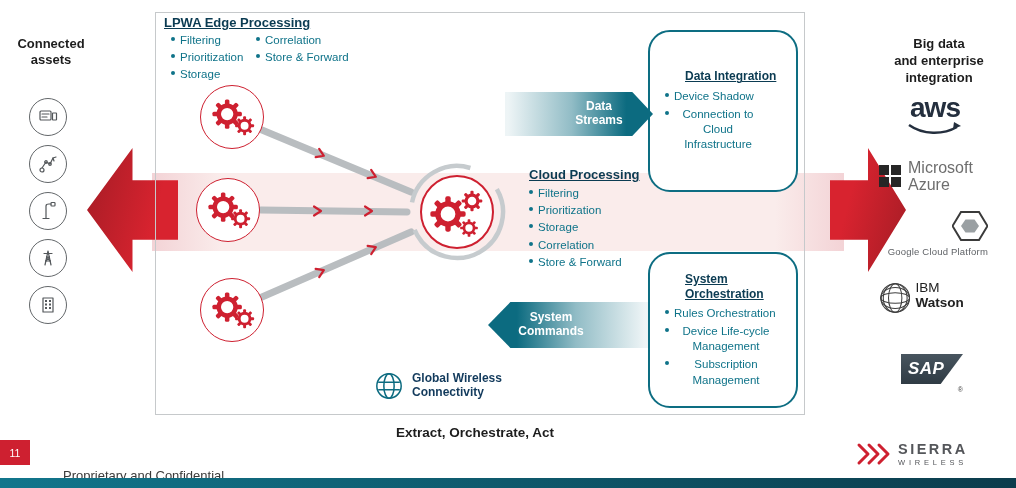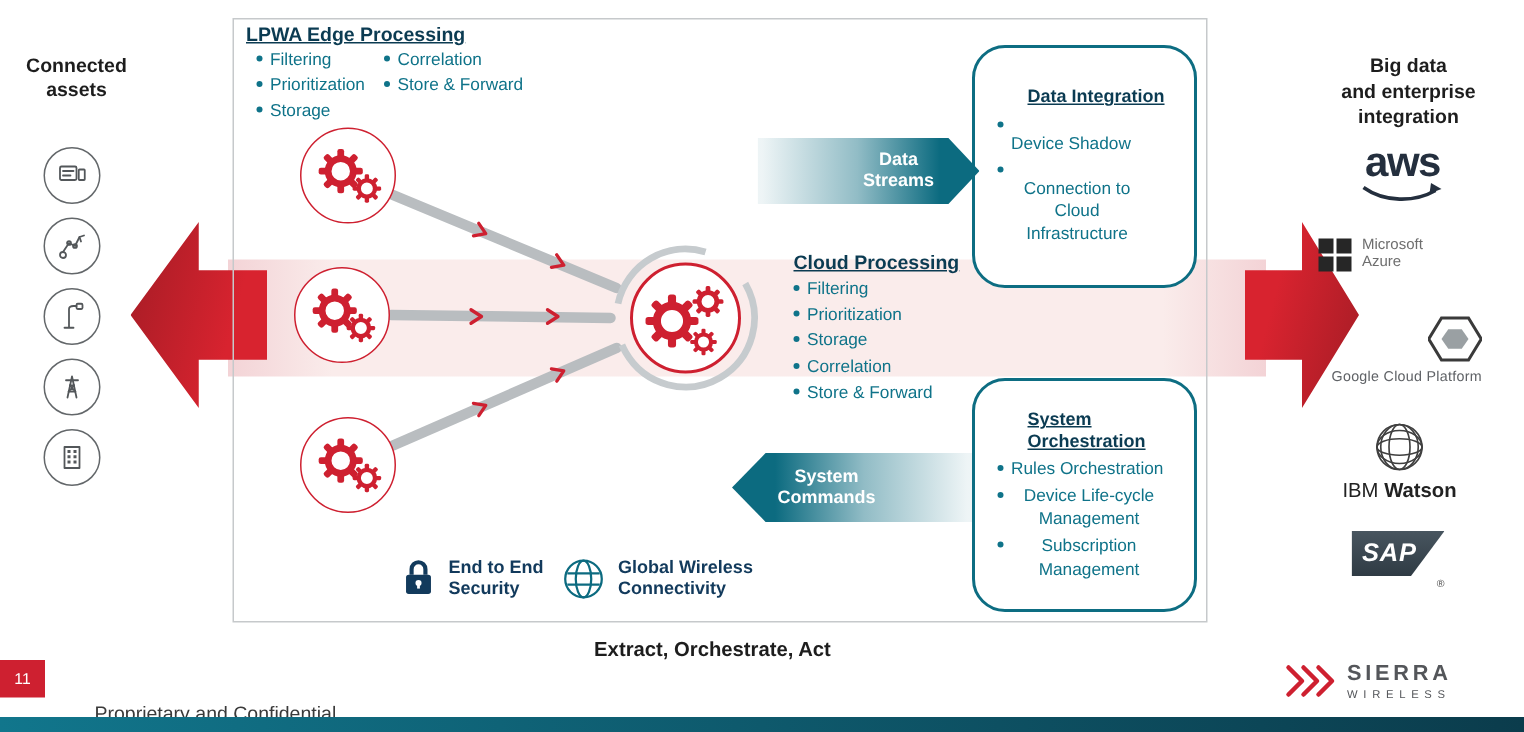--- a/index.html
+++ b/index.html
@@ -65,46 +65,46 @@
     width:70px;text-align:center;line-height:1.15;}
 
   
   .panel{position:absolute;border:2px solid #0d6d82;border-radius:22px;background:#fff;
     box-sizing:border-box;padding:10px 10px 10px 15px;display:flex;flex-direction:column;
     justify-content:center;gap:3px;}
   .panel-di{left:648px;top:30px;width:150px;height:162px;}
   .panel-so{left:648px;top:252px;width:150px;height:156px;}
   .panel .t-title{font-size:12px;max-width:112px;line-height:1.2;margin-bottom:2px;padding-left:20px;}
   .panel .li{font-size:11.5px;}
-  .panel-di .li span.txt{max-width:88px;margin-top:12px;}
+  .panel-di .li span.txt{max-width:88px;}
   .panel-so .li span.txt{max-width:104px;}
 
   
   .feature{position:absolute;display:flex;gap:8px;align-items:flex-start;}
   .feature .lbl{font-weight:bold;font-size:12px;color:#123a5c;line-height:1.2;}
   .security{left:267px;top:371px;} .security .lbl{width:70px;}
   .connectivity{left:374px;top:371px;} .connectivity .lbl{width:95px;}
 
   .caption{position:absolute;left:275px;top:425px;width:400px;text-align:center;
     font-weight:bold;font-size:13.5px;color:#1d1d1d;}
 
   
   .bigdata-title{position:absolute;left:872px;top:36px;width:134px;text-align:center;
     font-weight:bold;font-size:13px;line-height:1.3;color:#1d1d1d;}
   .logo-aws{position:absolute;left:903px;top:94px;width:64px;text-align:center;}
   .aws-text{font-weight:bold;font-size:28px;letter-spacing:-1px;color:#242f3e;line-height:1;}
   .logo-ms{position:absolute;left:879px;top:159px;display:flex;gap:7px;align-items:center;}
   .ms-grid{display:grid;grid-template-columns:10px 10px;grid-template-rows:10px 10px;gap:2px;}
   .ms-grid span{background:#262626;}
-  .ms-text{font-size:10px;color:#6e6e6e;line-height:1.08;}
+  .ms-text{font-size:16px;color:#6e6e6e;line-height:1.08;}
   .logo-gcp{position:absolute;left:878px;top:210px;width:110px;display:flex;flex-direction:column;
     align-items:flex-end;gap:4px;}
   .gcp-text{font-size:9.5px;color:#5f6266;letter-spacing:0.2px;}
-  .logo-ibm{position:absolute;left:878px;top:280px;width:110px;display:flex;flex-direction:column;
-    align-items:center;gap:3px;}
+  .logo-ibm{position:absolute;left:878px;top:280px;width:110px;display:flex;
+    gap:3px;}
   .ibm-text{font-size:13.5px;color:#222;}
   .ibm-text b{font-weight:bold;}
   .logo-sap{position:absolute;left:901px;top:354px;display:flex;align-items:flex-end;gap:2px;flex-direction:column;}
   .sap-shape{width:62px;height:30px;background:linear-gradient(180deg,#48555f,#2f3b44);
     clip-path:polygon(0 0,100% 0,64% 100%,0 100%);}
   .sap-shape span{display:block;color:#fff;font-weight:bold;font-style:italic;font-size:17px;
     padding:5px 0 0 7px;letter-spacing:0.5px;}
   .sap-reg{font-size:7px;color:#444;}
 
   
@@ -318,29 +318,20 @@
       </div>
   </div>
 
   <div class="flow-arrow ds-arrow">
     <span>Data Streams</span>
   </div>
   <div class="flow-arrow sc-arrow">
     <span>System Commands</span>
   </div>
 
-  <div class="feature security">
-    <svg width="24" height="28" viewBox="0 0 26 30">
-      <path d="M8,13 V9 a5,5 0 0 1 10,0 v4" stroke="#123a5c" stroke-width="3" fill="none"></path>
-      <rect x="4" y="13" width="18" height="14" rx="2" fill="#123a5c"></rect>
-      <circle cx="13" cy="19" r="2.2" fill="#fff"></circle>
-        <rect x="12" y="19" width="2" height="4" fill="#fff"></rect>
-    </svg>
-    <span class="lbl">End to End Security</span>
-  </div>
   <div class="feature connectivity">
     <svg width="30" height="30" viewBox="0 0 32 32" style="stroke:#0c6b80;fill:none;stroke-width:1.6">
       <circle cx="16" cy="16" r="13"></circle>
       <ellipse cx="16" cy="16" rx="5.5" ry="13"></ellipse>
       <line x1="4.5" y1="12" x2="27.5" y2="12"></line>
         <line x1="4.5" y1="20" x2="27.5" y2="20"></line>
     </svg>
     <span class="lbl">Global Wireless Connectivity</span>
   </div>
 

